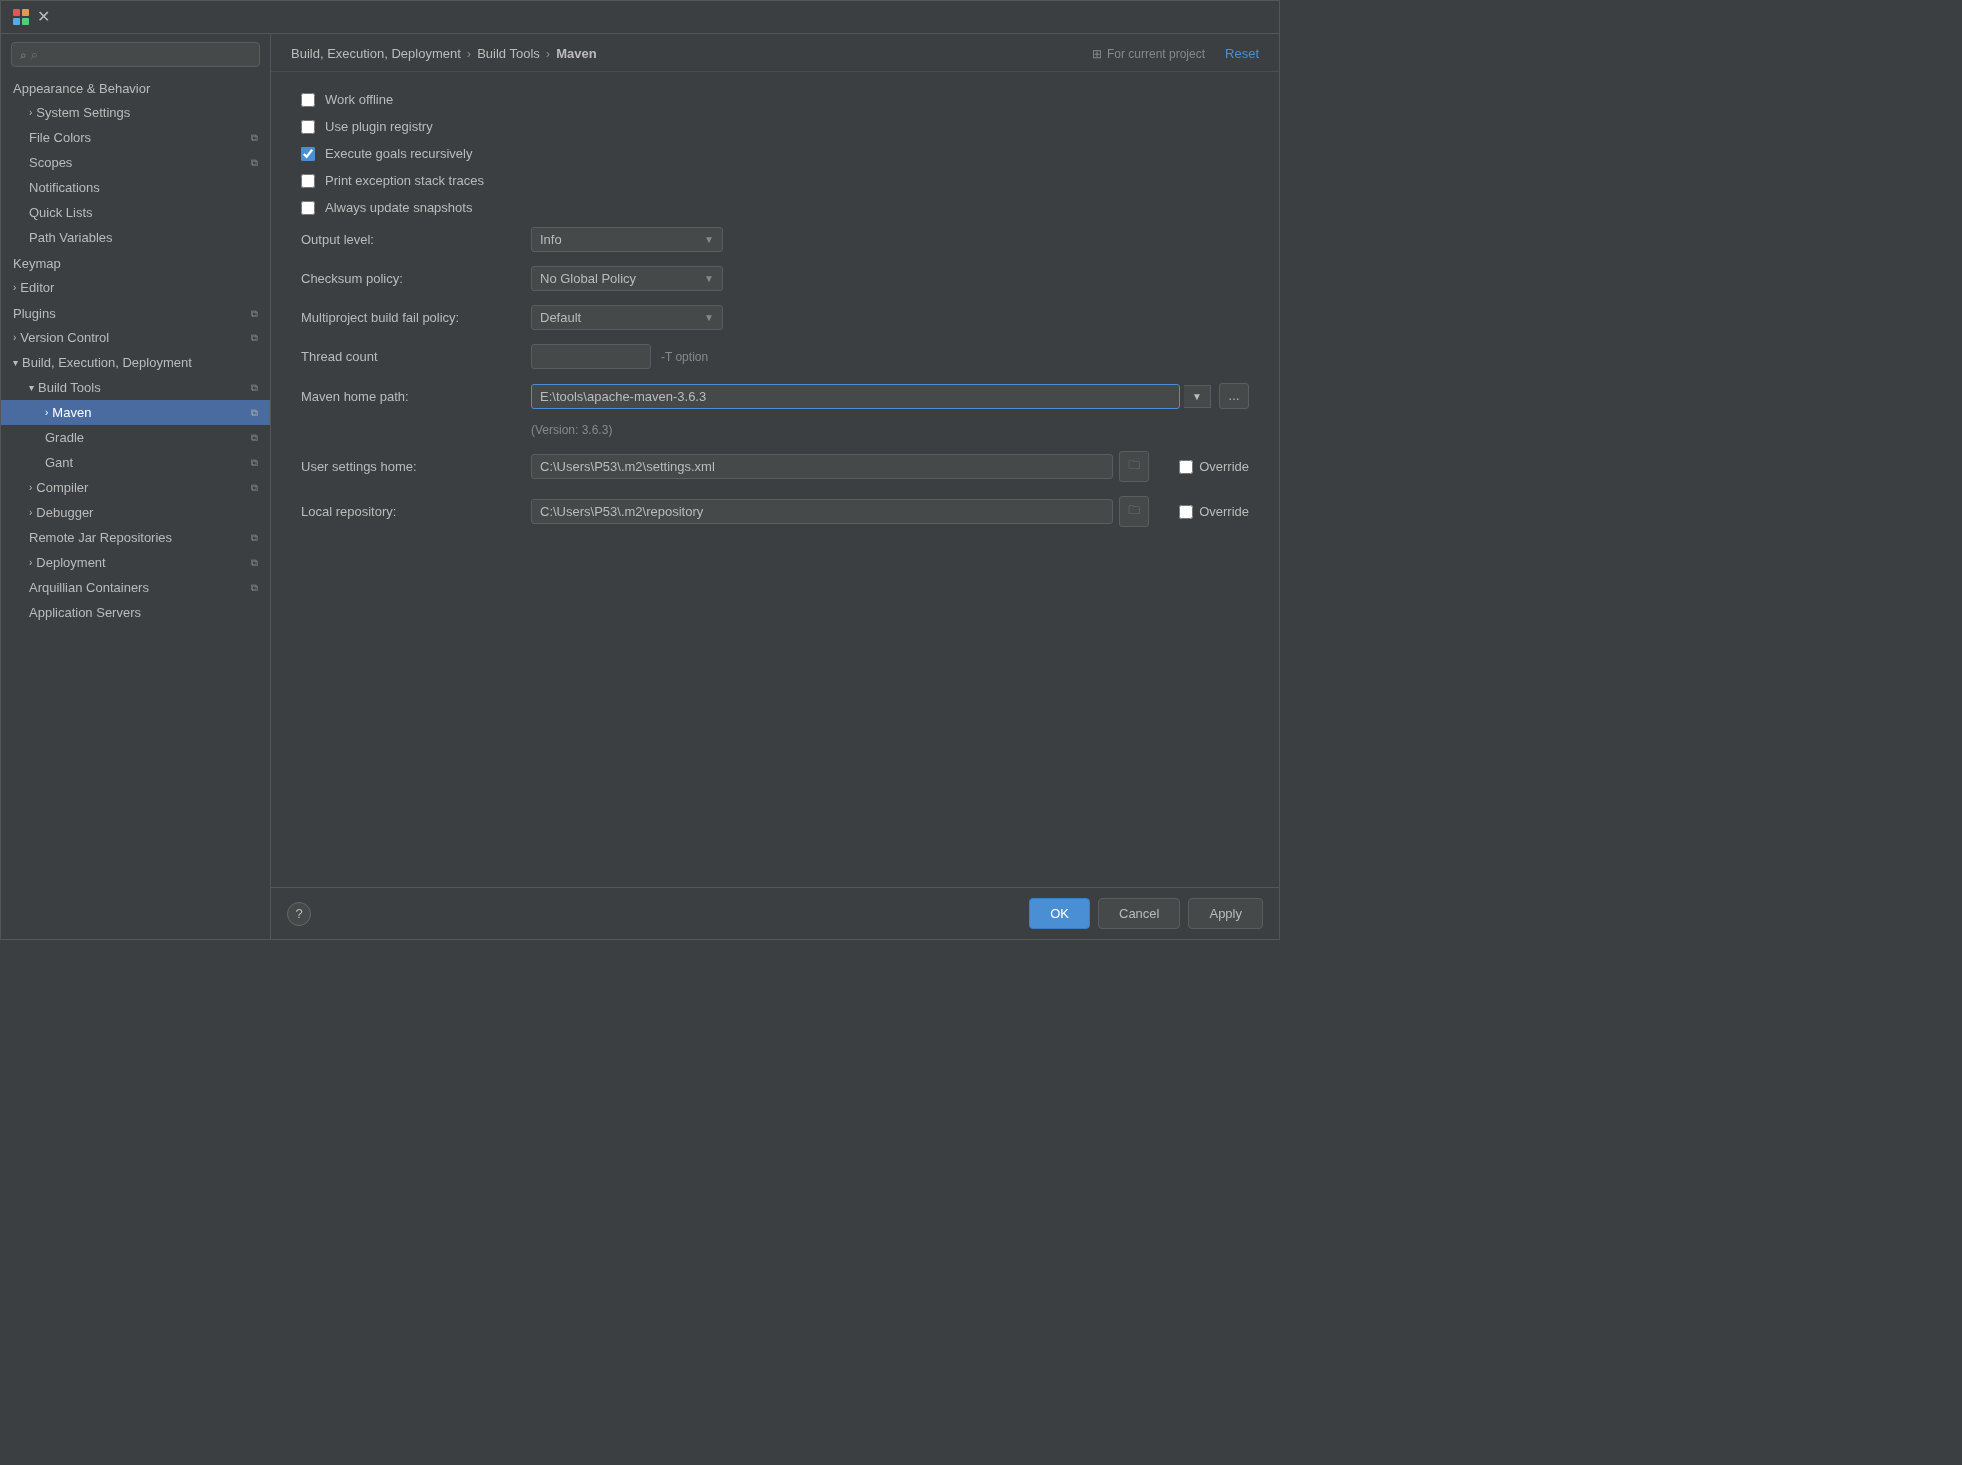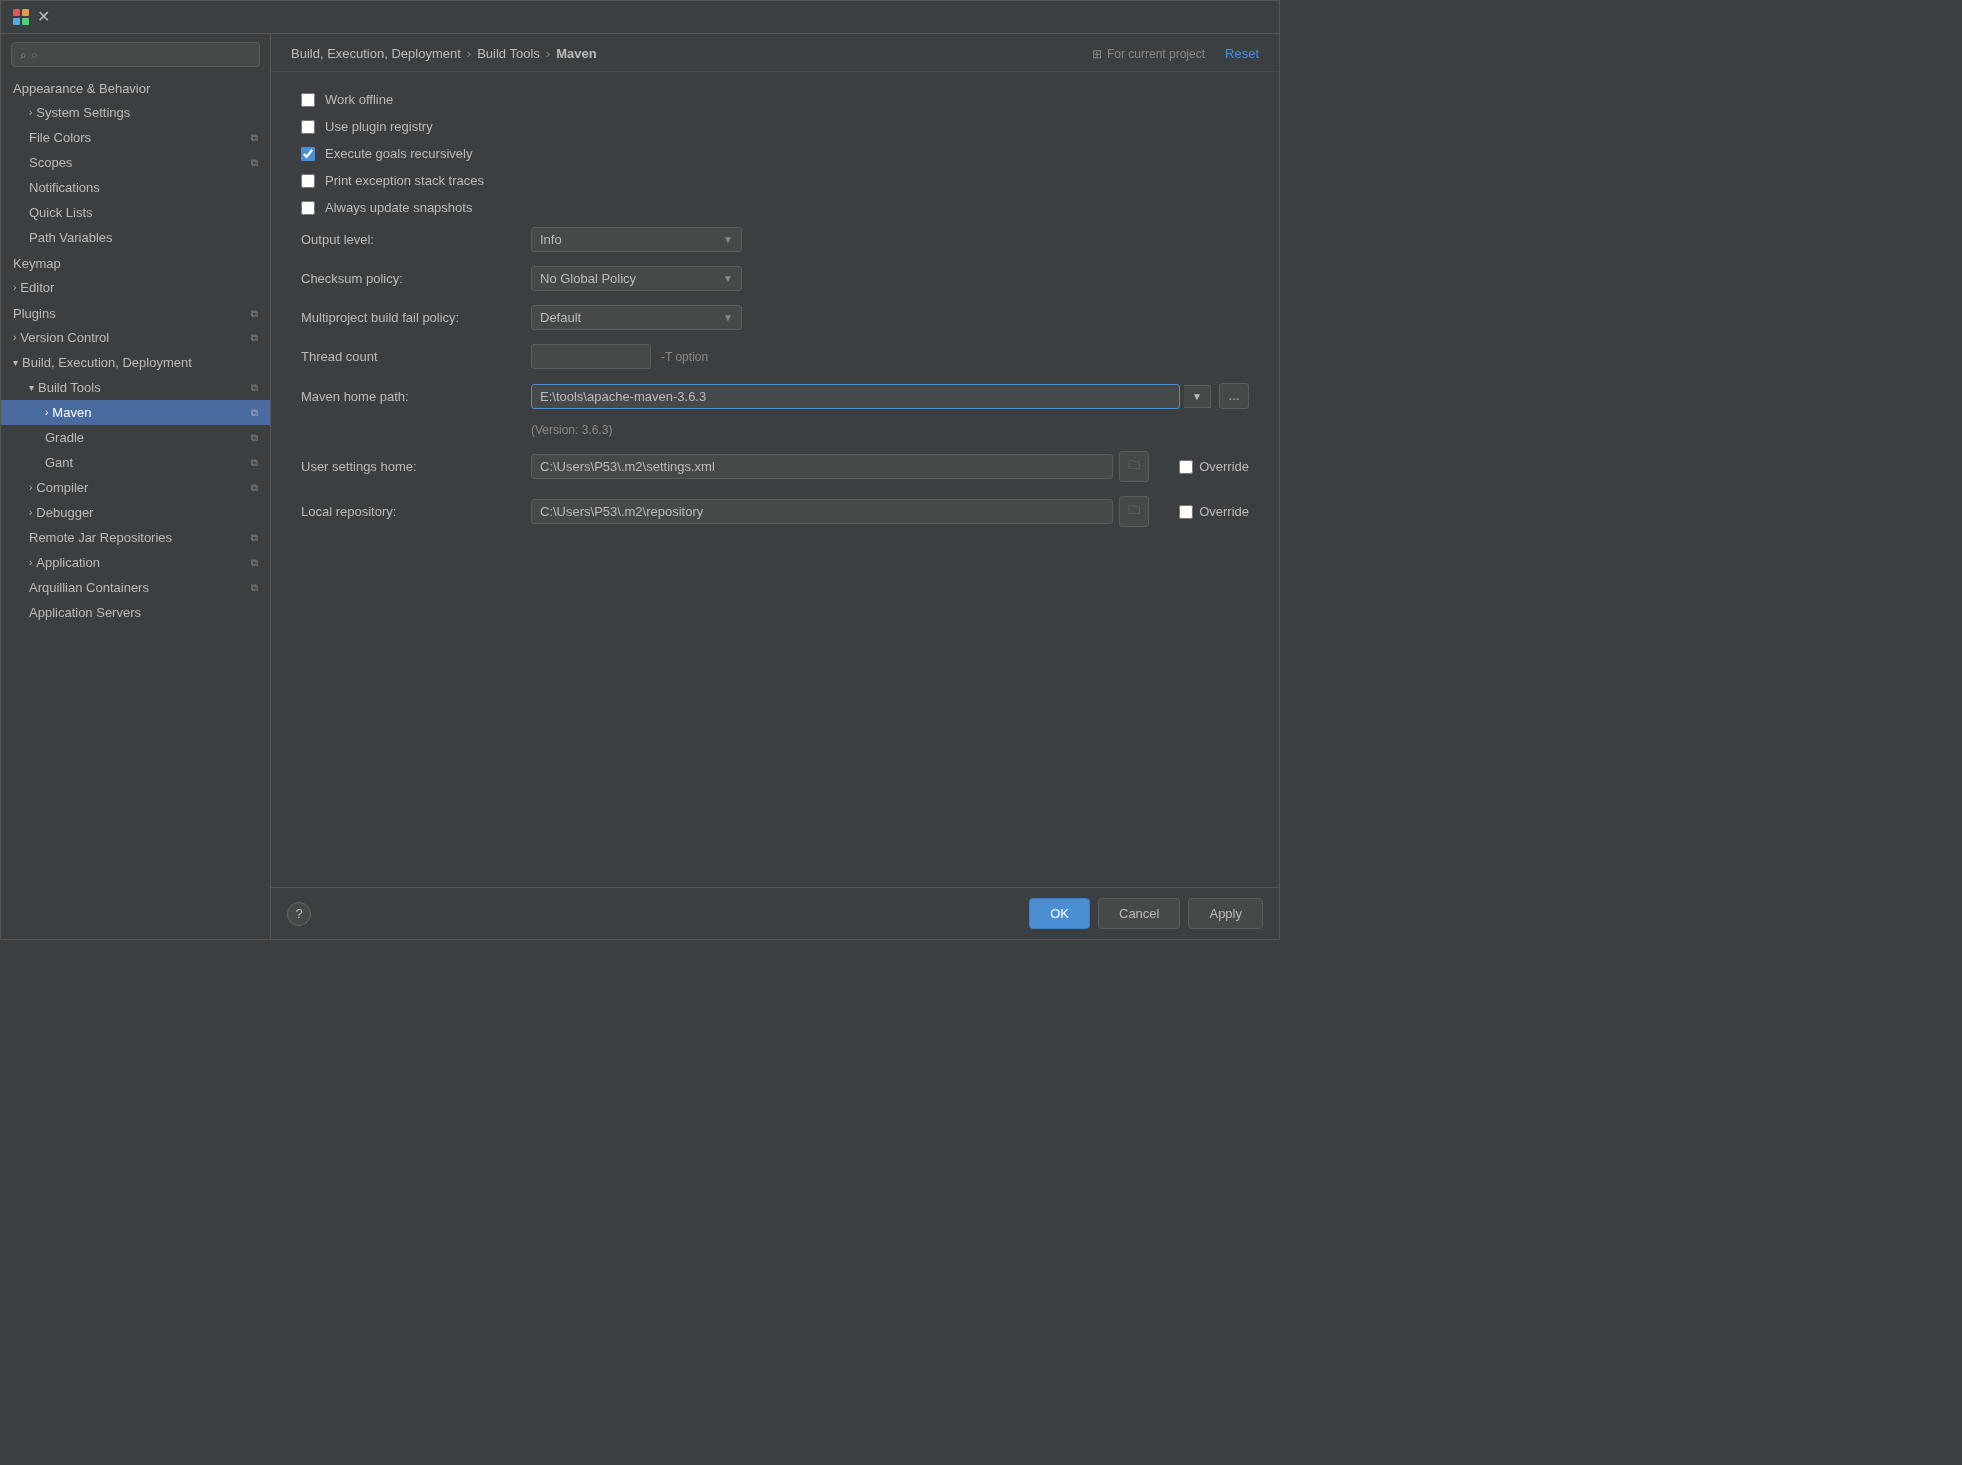--- a/index.html
+++ b/index.html
@@ -183,21 +183,21 @@
       flex: 1;
     }
     
     .dropdown {
       background: #45494a;
       border: 1px solid #5a5d5e;
       border-radius: 3px;
       color: #bbbbbb;
       font-size: 13px;
       padding: 4px 8px;
-      width: 211px;
+      width: 192px;
       display: flex;
       align-items: center;
       justify-content: space-between;
       cursor: pointer;
     }
     .dropdown-arrow {
       color: #888;
       font-size: 10px;
     }
     
@@ -448,21 +448,21 @@
       <span class="sidebar-item-label">Debugger</span>
     </div>
 
     <div class="sidebar-item indent1">
       <span class="sidebar-item-label">Remote Jar Repositories</span>
       <span class="icon-page">⧉</span>
     </div>
 
     <div class="sidebar-item indent1">
       <span class="chevron">›</span>
-      <span class="sidebar-item-label">Application</span>
+      <span class="sidebar-item-label">Deployment</span>
       <span class="icon-page">⧉</span>
     </div>
 
     <div class="sidebar-item indent1">
       <span class="sidebar-item-label">Arquillian Containers</span>
       <span class="icon-page">⧉</span>
     </div>
 
     <div class="sidebar-item indent1">
       <span class="sidebar-item-label">Application Servers</span>

